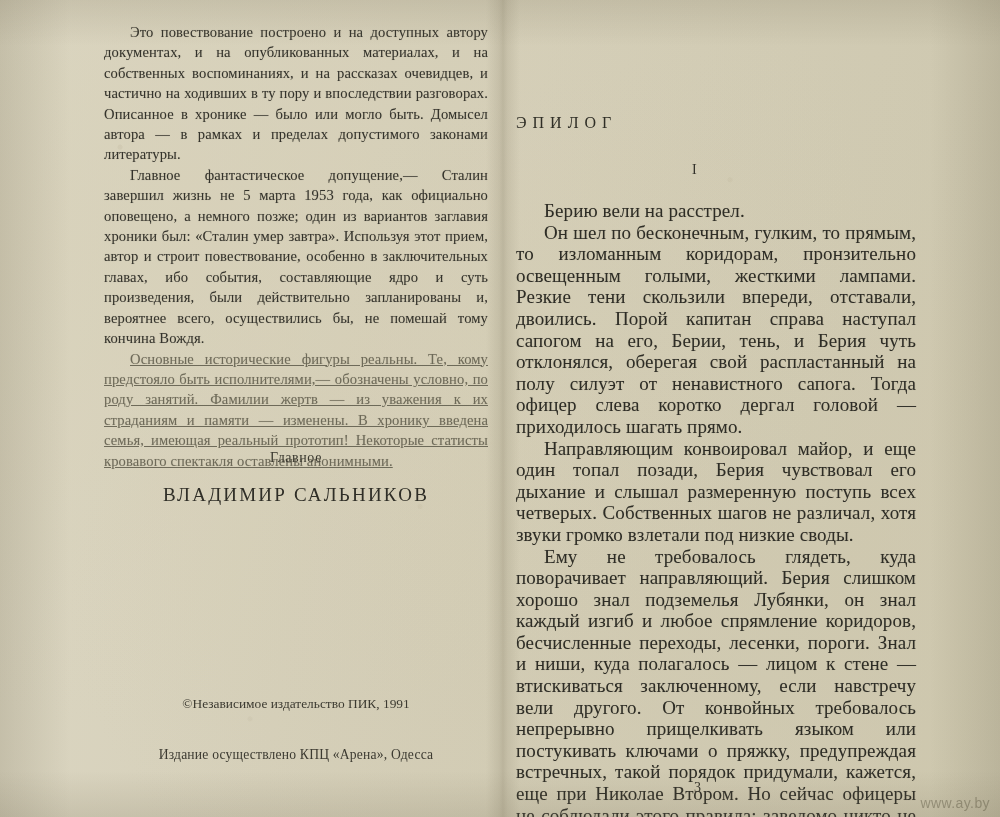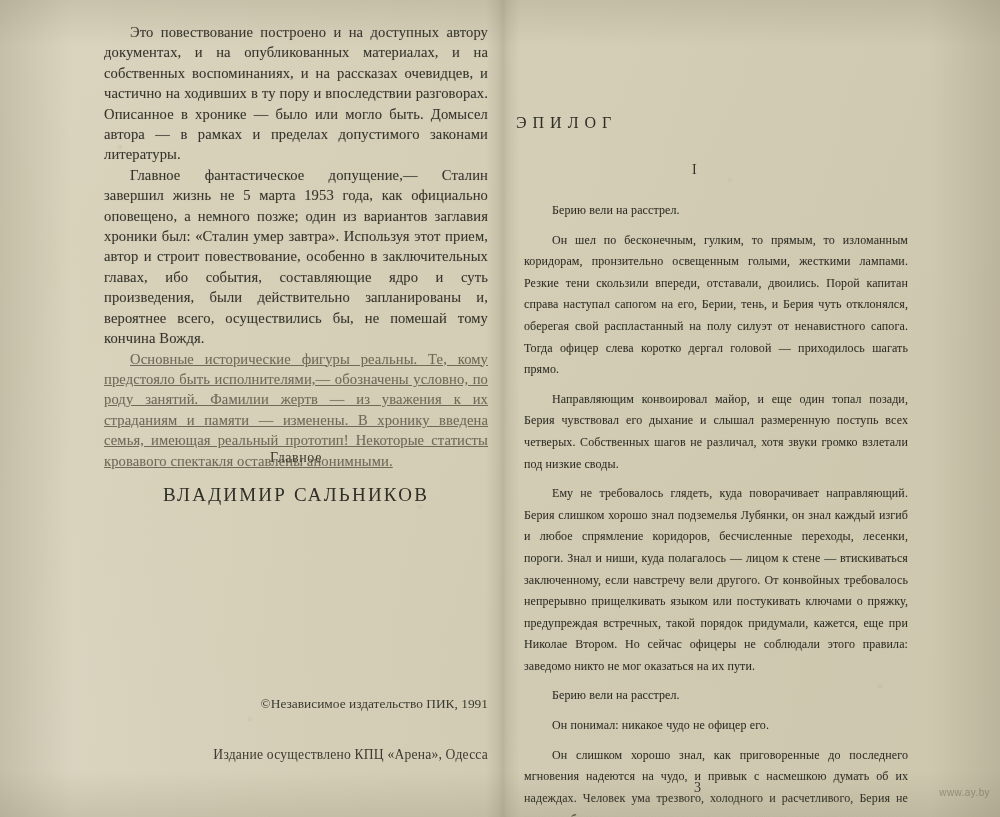--- a/index.html
+++ b/index.html
@@ -111,21 +111,21 @@
     font-size: 19px;
     letter-spacing: 2.2px;
     color: #2f2e27;
   }
 
   .colophon {
     position: absolute;
     left: 0;
     top: 672px;
     width: 384px;
-    text-align: right;
+    text-align: center;
     font-size: 13.4px;
     line-height: 19px;
     color: #3c3a31;
   }
   .colophon .imprint {
     margin-top: 32px;
     font-size: 13.6px;
     letter-spacing: .2px;
   }
 
@@ -143,22 +143,22 @@
     letter-spacing: 6px;
     color: #2f2e26;
   }
   .section-num {
     margin-top: 30px;
     margin-left: 176px;
     font-size: 14px;
     color: #33322b;
   }
   .recto p {
-    margin: 8px;
-    font-size: 12px;
+    margin: 0;
+    font-size: 19px;
     line-height: 21.6px;
     text-align: justify;
     text-indent: 28px;
     letter-spacing: .1px;
     color: #2e2d26;
     text-shadow: 0 0 1px rgba(90,85,65,0.2);
   }
   .recto .first-para {
     margin-top: 22px;
   }
@@ -166,22 +166,22 @@
     position: absolute;
     left: 178px;
     top: 758px;
     font-size: 14px;
     color: #35342c;
   }
 
   .watermark {
     position: absolute;
     right: 10px;
-    bottom: 19px;
-    font-size: 10px;
+    bottom: 6px;
+    font-size: 14px;
     letter-spacing: .4px;
     color: rgba(110,104,82,0.55);
     font-family: "Liberation Sans", sans-serif;
     margin-left: 20px;
   }
 </style>
 </head>
 <body>
 
 <div class="page">

